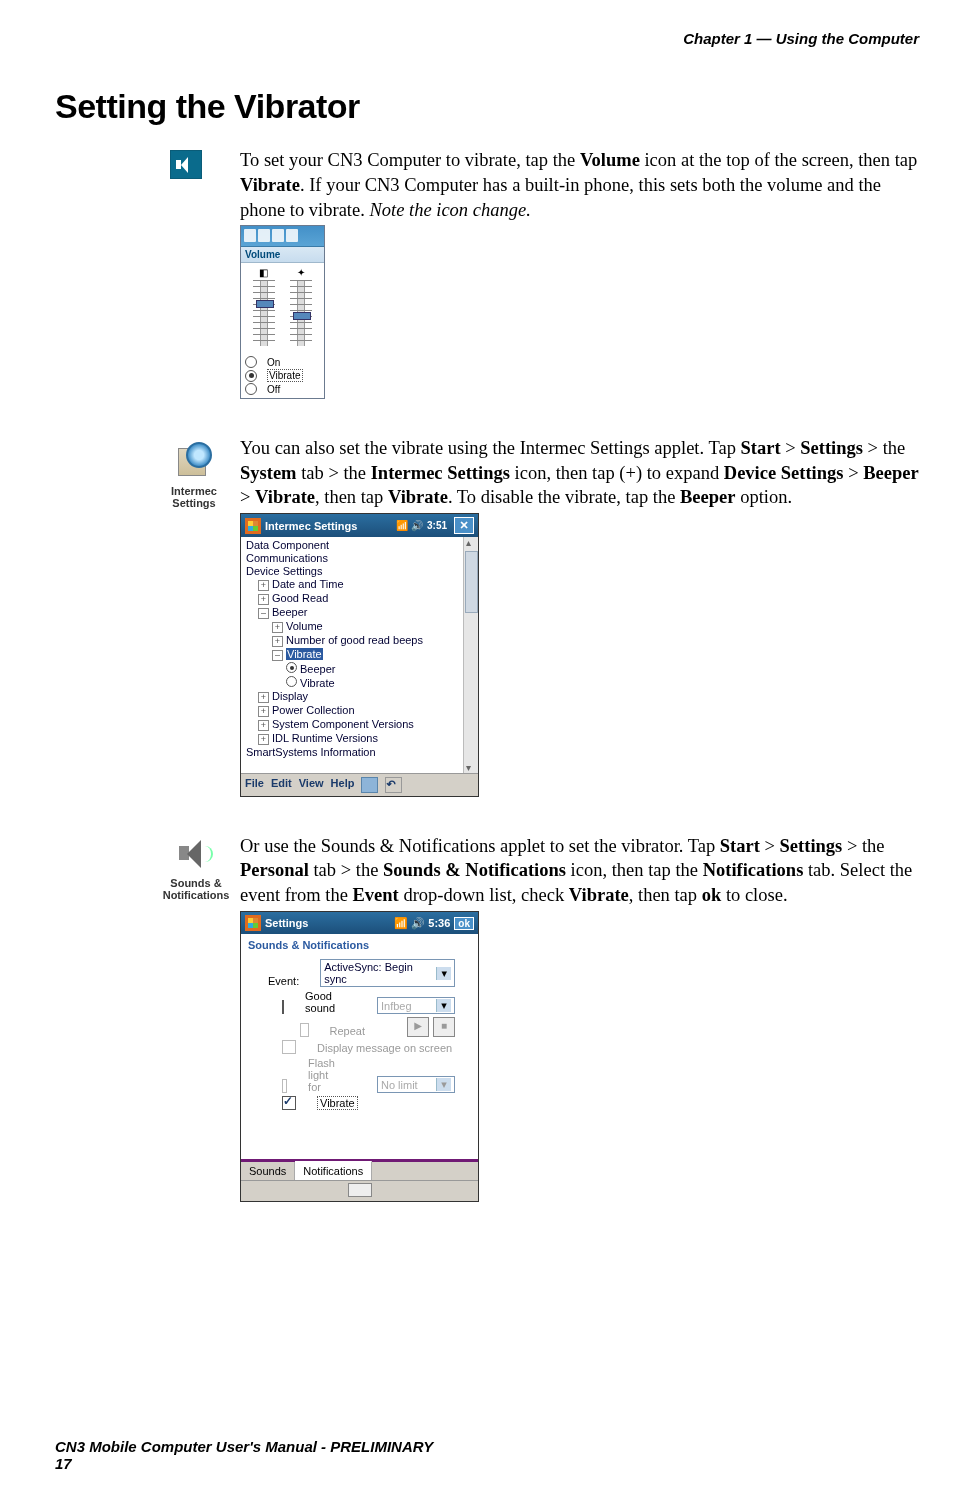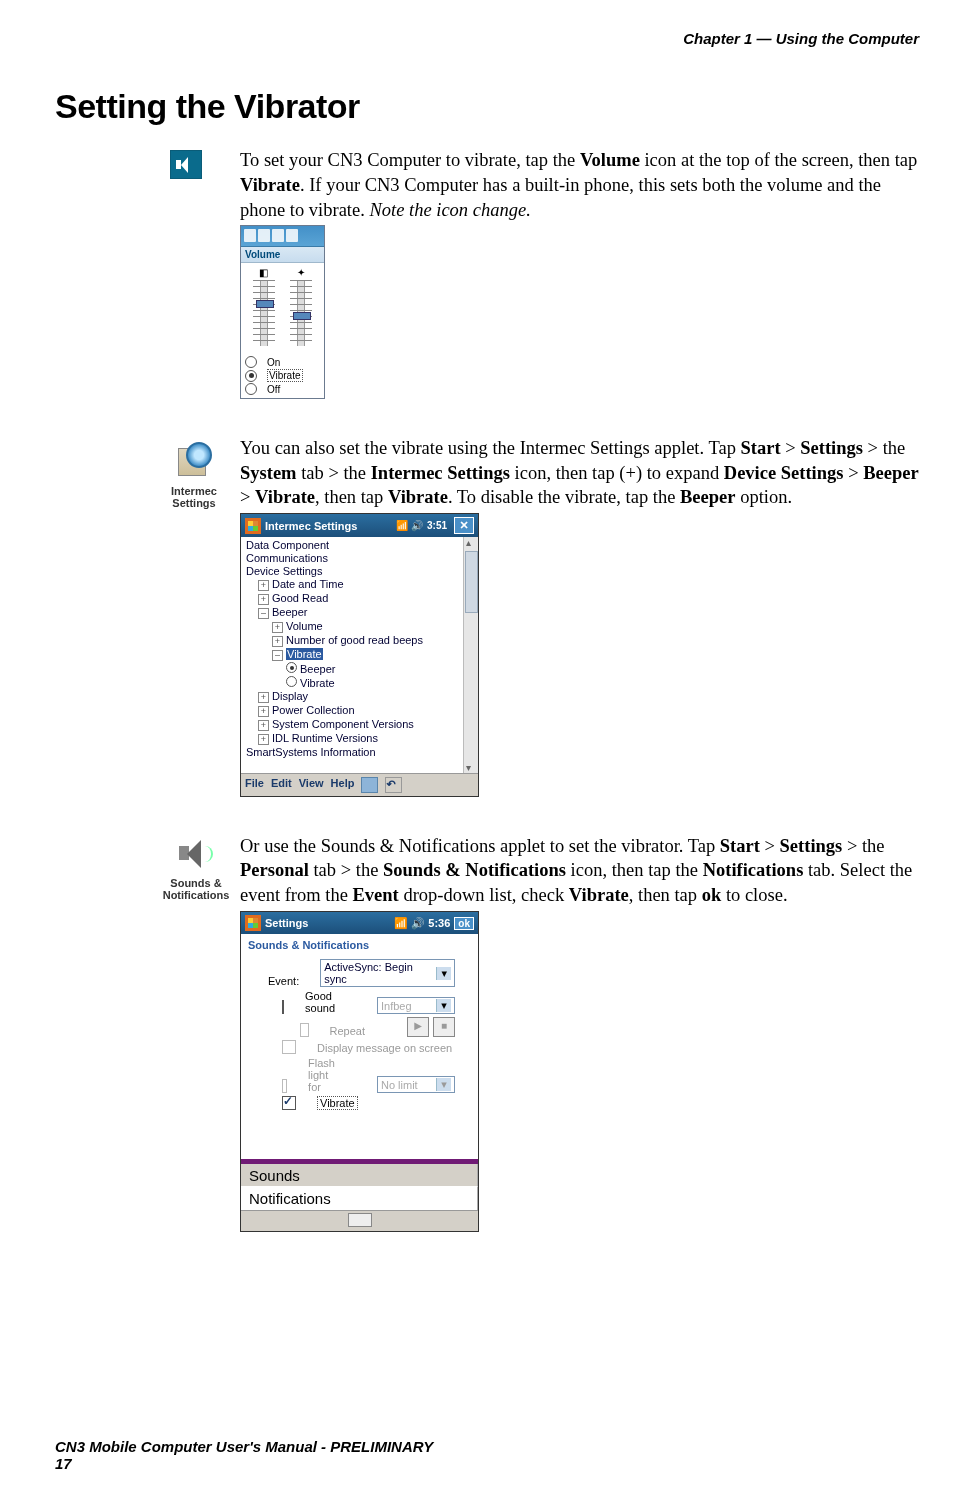--- a/index.html
+++ b/index.html
@@ -322,21 +322,21 @@
   .sn-row label{flex:0 0 auto;}
   .sn-row .cb{width:12px;height:12px;border:1px solid #555;display:inline-block;position:relative;background:#fff;}
   .sn-row .cb.ck::after{content:"✓";position:absolute;left:0;top:-3px;font-size:12px;color:#1a3a6a;font-weight:bold;}
   .sn-row .cb.dis{border-color:#bbb;}
   .sn-select{border:1px solid #7a96b4;padding:1px 3px;flex:1;display:flex;justify-content:space-between;align-items:center;background:#fff;}
   .sn-select .v{color:#003;}
   .sn-select .arr{width:14px;text-align:center;background:#cde;border-left:1px solid #9bc;}
   .sn-select.dis .v{color:#aaa;}
   .sn-btns{display:flex;gap:4px;}
   .sn-btn{width:20px;height:18px;border:1px solid #888;background:#eee;text-align:center;line-height:16px;font-size:10px;}
-  .sn-tabs{background:#d4d0c8;border-top:5px solid #701a75;display:flex;font-size:15px;flex-direction:column;}
+  .sn-tabs{background:#d4d0c8;border-top:3px solid #701a75;display:flex;font-size:11px;}
   .sn-tabs .t{padding:3px 8px;border-right:1px solid #aaa;}
   .sn-tabs .t.act{background:#fff;border-top:1px solid #fff;margin-top:-1px;}
   .sn-sip{background:#d4d0c8;text-align:center;padding:2px 0;border-top:1px solid #999;}
   .sn-sip .kb{display:inline-block;width:22px;height:12px;border:1px solid #888;background:#eee;}
 
   .gap-block{height:18px;}
 </style>
 </head>
 <body>
 

